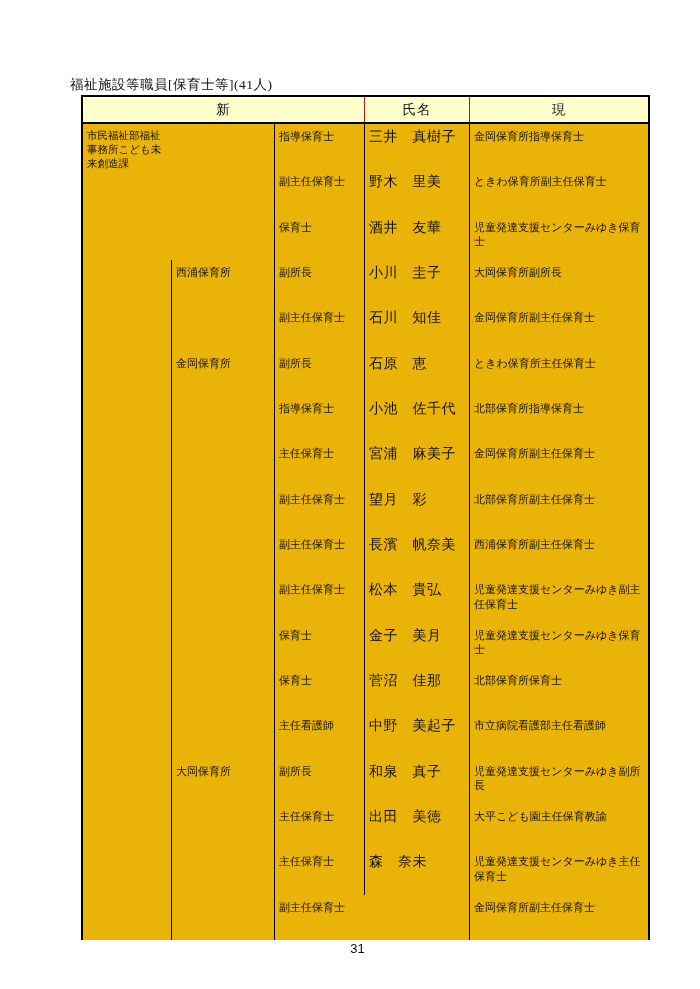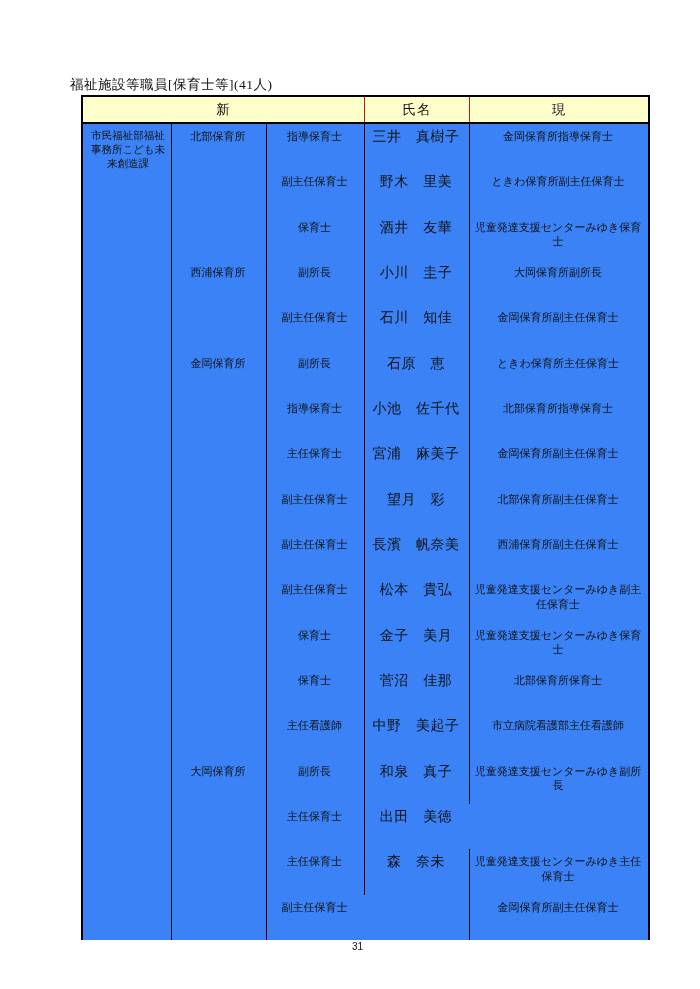--- a/index.html
+++ b/index.html
@@ -45,55 +45,54 @@
     font-size: 13.5px;
     line-height: 25px;
     letter-spacing: 1px;
   }
   .th-name, .th-current { border-left: 1px solid #b91c1c; }
   .tbody {
     display: grid;
     grid-template-columns: 88px 95px 98px 105px 1fr;
     grid-template-rows: repeat(18, 1fr);
     height: 816px;
-    background: #3b82f6;
-    text-align: center;
+    background: #eab308;
   }
   .cell {
     box-sizing: border-box;
     border-left: 1px solid #000000;
     padding: 5px 6px 0 4px;
     font-size: 11px;
     line-height: 1.32;
     overflow: hidden;
   }
   .dept {
     grid-column: 1;
     grid-row: 1 / 19;
     border-left: none;
     font-size: 10.5px;
     padding-right: 2px;
   }
   .facility { grid-column: 2; }
-  .pos      { grid-column: 3; }
+  .pos      { grid-column: 3; margin-left: 8px; }
   .name     {
     grid-column: 4;
     font-size: 14px;
     padding-top: 4px;
     letter-spacing: 0.5px;
     white-space: nowrap;
   }
   .cur      { grid-column: 5; }
   .pagenum {
     position: absolute;
     left: 0;
     right: 0;
     top: 941px;
     text-align: center;
-    font-size: 10px;
+    font-size: 13px;
     font-family: "Liberation Sans", "DejaVu Sans", sans-serif;
     padding-left: 15px;
   }
 </style>
 </head>
 <body>
 
 <div class="page">
 
   <div class="title">福祉施設等職員[保育士等](41人)</div>
@@ -101,21 +100,20 @@
   <div class="ptable">
     <div class="thead">
       <div class="th th-new">新</div>
       <div class="th th-name">氏名</div>
       <div class="th th-current">現</div>
     </div>
 
     <div class="tbody">
       <div class="cell dept">市民福祉部福祉事務所こども未来創造課</div>
 
-    <div class="cell facility" style="grid-row: 1 / 4;">北部保育所</div>
         <div class="cell pos" style="grid-row: 1;">指導保育士</div>
         <div class="cell name" style="grid-row: 1;">三井　真樹子</div>
         <div class="cell cur" style="grid-row: 1;">金岡保育所指導保育士</div>
         <div class="cell pos" style="grid-row: 2;">副主任保育士</div>
         <div class="cell name" style="grid-row: 2;">野木　里美</div>
         <div class="cell cur" style="grid-row: 2;">ときわ保育所副主任保育士</div>
         <div class="cell pos" style="grid-row: 3;">保育士</div>
         <div class="cell name" style="grid-row: 3;">酒井　友華</div>
         <div class="cell cur" style="grid-row: 3;">児童発達支援センターみゆき保育士</div>
         <div class="cell facility" style="grid-row: 4 / 6;">西浦保育所</div>
@@ -152,20 +150,21 @@
         <div class="cell cur" style="grid-row: 13;">北部保育所保育士</div>
         <div class="cell pos" style="grid-row: 14;">主任看護師</div>
         <div class="cell name" style="grid-row: 14;">中野　美起子</div>
         <div class="cell cur" style="grid-row: 14;">市立病院看護部主任看護師</div>
         <div class="cell facility" style="grid-row: 15 / 19;">大岡保育所</div>
         <div class="cell pos" style="grid-row: 15;">副所長</div>
         <div class="cell name" style="grid-row: 15; font-family: Liberation Mono, monospace;">和泉　真子</div>
         <div class="cell cur" style="grid-row: 15;">児童発達支援センターみゆき副所長</div>
         <div class="cell pos" style="grid-row: 16;">主任保育士</div>
         <div class="cell name" style="grid-row: 16;">出田　美徳</div>
+        <div class="cell cur" style="grid-row: 16;">大平こども園主任保育教諭</div>
         <div class="cell pos" style="grid-row: 17;">主任保育士</div>
         <div class="cell name" style="grid-row: 17;">森　奈未</div>
         <div class="cell cur" style="grid-row: 17;">児童発達支援センターみゆき主任保育士</div>
         <div class="cell pos" style="grid-row: 18;">副主任保育士</div>
         <div class="cell cur" style="grid-row: 18;">金岡保育所副主任保育士</div>
       </div>
   </div>
 
   <div class="pagenum">31</div>
 

